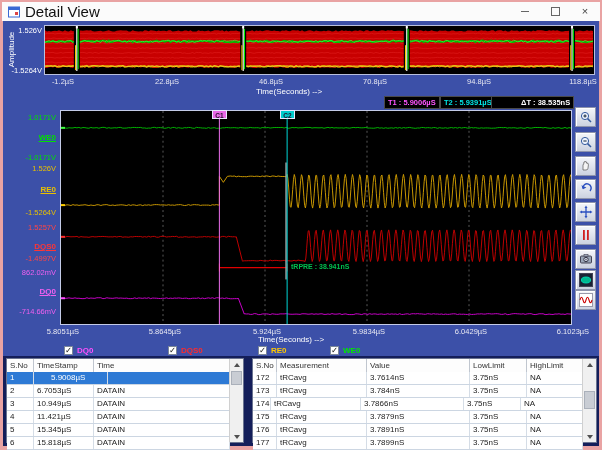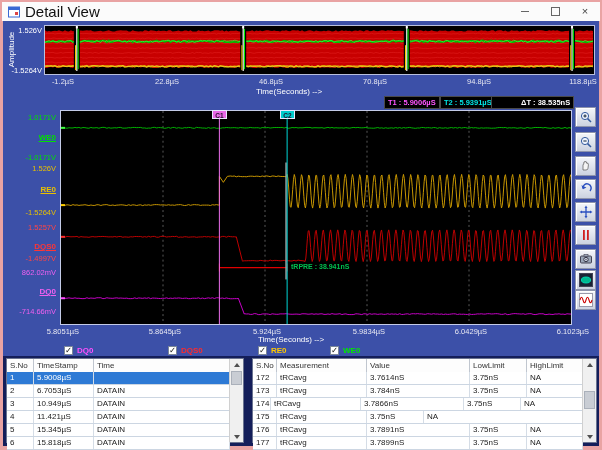--- a/index.html
+++ b/index.html
@@ -289,21 +289,21 @@
       <div class="thead">
         <div class="thead-row">
           <div class="tcell" style="width: 27px;">S.No</div>
           <div class="tcell" style="width: 60px;">TimeStamp</div>
           <div class="tcell" style="flex: 1 1 0%;">Time</div>
         </div>
       </div>
       <div class="tbody">
         <div class="trow sel">
           <div class="tcell" style="width: 27px;">1</div>
-          <div class="tcell" style="width: 60px;">5.9008µS</div>
+          <div class="tcell" style="width: 60px; margin-left: 14px;">5.9008µS</div>
         </div>
         <div class="trow">
           <div class="tcell" style="width: 27px;">2</div>
           <div class="tcell" style="width: 60px;">6.7053µS</div>
           <div class="tcell" style="flex: 1 1 0%;">DATAIN</div>
         </div>
         <div class="trow">
           <div class="tcell" style="width: 27px;">3</div>
           <div class="tcell" style="width: 60px;">10.949µS</div>
           <div class="tcell" style="flex: 1 1 0%;">DATAIN</div>
@@ -362,20 +362,21 @@
         <div class="trow">
           <div class="tcell" style="width: 18px;">174</div>
           <div class="tcell" style="width: 90px;">tRCavg</div>
           <div class="tcell" style="width: 103px;">3.7866nS</div>
           <div class="tcell" style="width: 57px;">3.75nS</div>
           <div class="tcell" style="flex: 1 1 0%;">NA</div>
         </div>
         <div class="trow">
           <div class="tcell" style="width: 24px;">175</div>
           <div class="tcell" style="width: 90px;">tRCavg</div>
+          <div class="tcell" style="width: 103px;">3.7879nS</div>
           <div class="tcell" style="width: 57px;">3.75nS</div>
           <div class="tcell" style="flex: 1 1 0%;">NA</div>
         </div>
         <div class="trow">
           <div class="tcell" style="width: 24px;">176</div>
           <div class="tcell" style="width: 90px;">tRCavg</div>
           <div class="tcell" style="width: 103px;">3.7891nS</div>
           <div class="tcell" style="width: 57px;">3.75nS</div>
           <div class="tcell" style="flex: 1 1 0%;">NA</div>
         </div>

